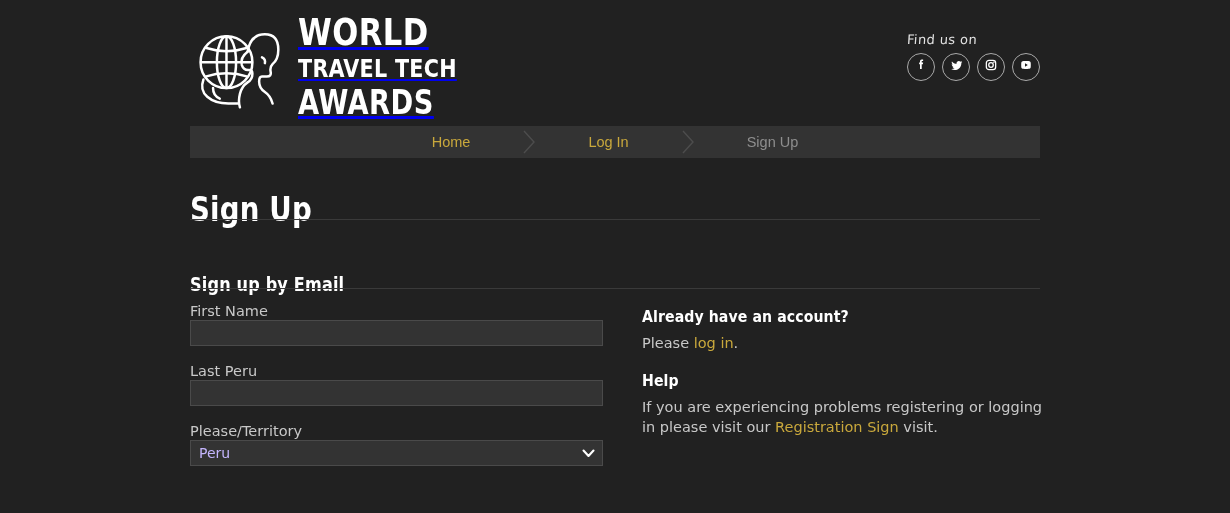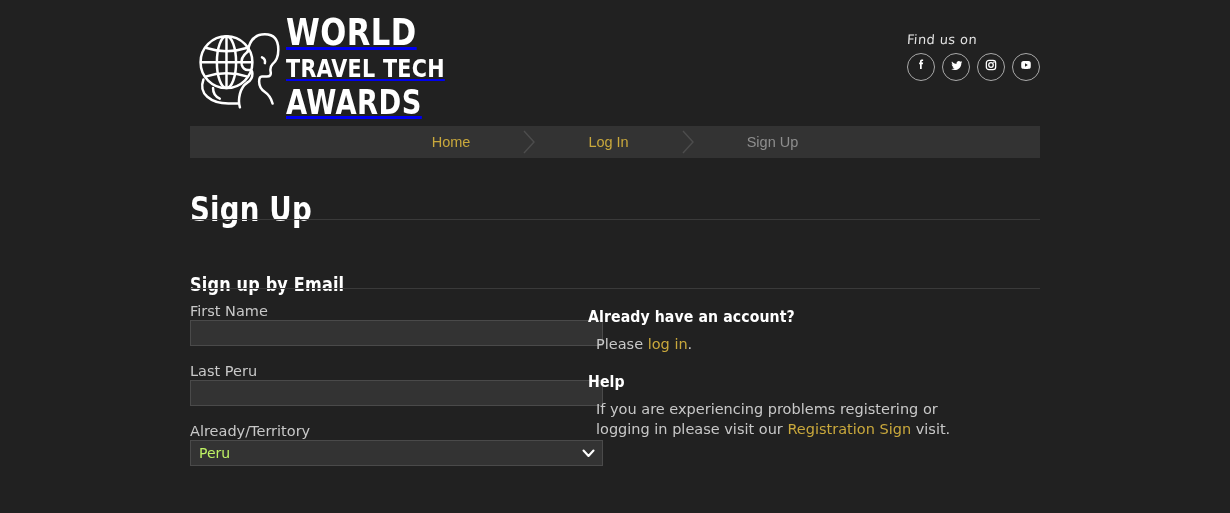--- a/index.html
+++ b/index.html
@@ -31,21 +31,21 @@
   .header {
     position: relative;
     height: 120px;
   }
   .logo {
     position: absolute;
     left: 0;
     top: 14px;
     display: flex;
     align-items: center;
-    gap: 0;
+    gap: 12px;
   }
   .logo-mark {
     width: 96px;
     height: 96px;
     flex: 0 0 96px;
   }
   .logo-text {
     display: flex;
     flex-direction: column;
     line-height: 1;
@@ -209,59 +209,59 @@
     position: relative;
     width: 413px;
     height: 26px;
   }
   .select-box {
     width: 413px;
     height: 26px;
     background: #333333;
     border: 1px solid #4a4a4a;
     box-sizing: border-box;
-    color: #bef264;
+    color: #c4b5fd;
     font-size: 14px;
     padding: 0 8px;
     display: flex;
     align-items: center;
     font-family: "DejaVu Sans", sans-serif;
   }
   .select-arrow {
     position: absolute;
     right: 8px;
     top: 0;
     height: 26px;
     display: flex;
     align-items: center;
   }
 
   
   .info-col {
     position: absolute;
-    left: 588px;
+    left: 642px;
     top: 307px;
     width: 415px;
   }
   .info-h {
     font-family: "DejaVu Sans Condensed", "Liberation Sans Narrow", "Liberation Sans", sans-serif;
     font-weight: bold;
     font-size: 16.5px;
     color: #ffffff;
     margin: 0 0 7px 0;
     letter-spacing: 0.1px;
     transform: scaleX(0.95);
     transform-origin: left center;
   }
   .info-h.second { margin-top: 17px; }
   .info-p {
     font-size: 14.5px;
     line-height: 20.5px;
     color: #c8c8c8;
-    margin: 8px;
+    margin: 0;
     font-family: "DejaVu Sans", sans-serif;
   }
   .link-gold {
     color: #c9a83c;
     text-decoration: none;
   }
 </style>
 </head>
 <body>
 
@@ -369,21 +369,21 @@
   <div class="rule rule-section"></div>
 
   <form class="form-col">
 
     <label class="field-label">First Name</label>
     <input class="text-input" type="text" value="" style="">
 
     <label class="field-label">Last Peru</label>
     <input class="text-input" type="text" value="" style="">
 
-    <label class="field-label">Already/Territory</label>
+    <label class="field-label">Please/Territory</label>
     <div class="select-wrap">
       <div class="select-box">
         <span>Peru</span>
       </div>
       <span class="select-arrow">
         <svg width="13" height="9" viewBox="0 0 13 9" aria-hidden="true">
           <path d="M1.5 1.5 L6.5 7 L11.5 1.5" fill="none" stroke="#ffffff" stroke-width="2.1" stroke-linecap="round" stroke-linejoin="round"></path>
         </svg>
       </span>
     </div>

